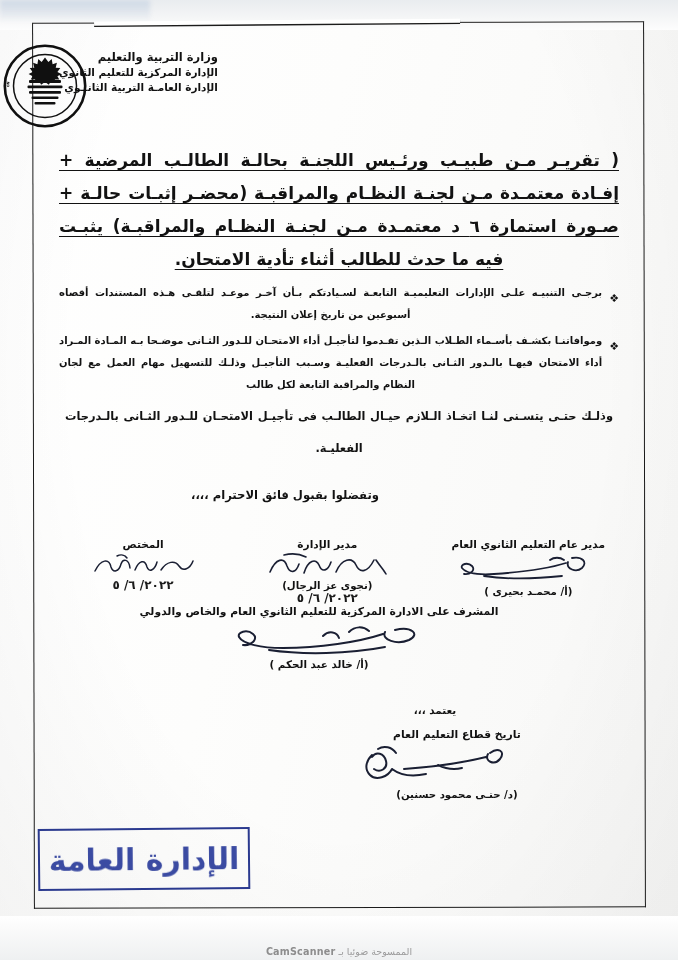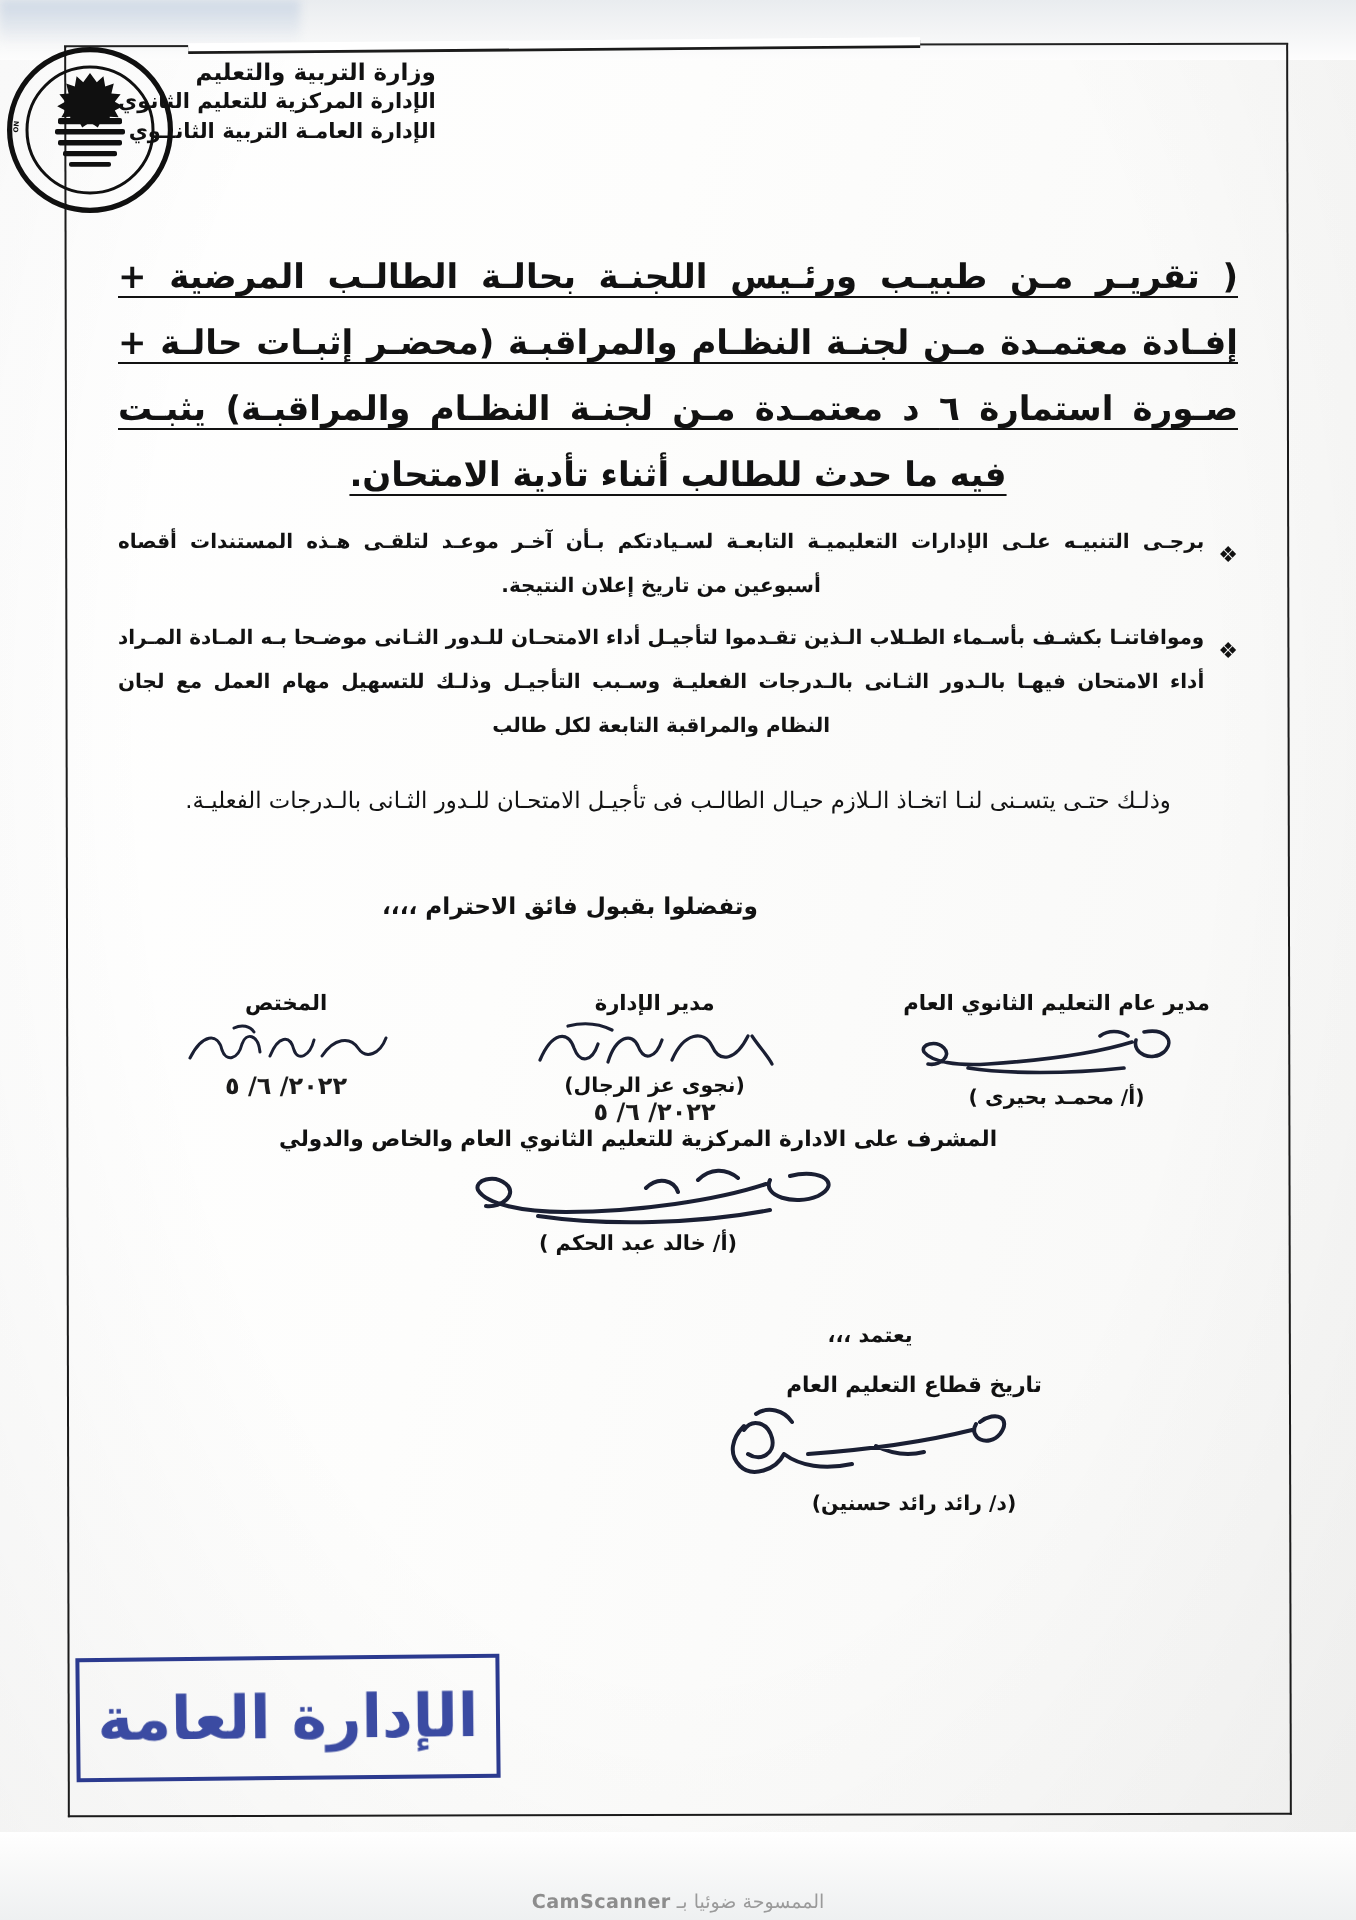--- a/index.html
+++ b/index.html
@@ -72,21 +72,21 @@
     top: -3px; left: 10%;
     width: 60%; height: 4px;
     background: #ffffff;
     box-shadow: 0 1.4px 0 #1b1b1b;
     transform: rotate(-0.35deg);
   }
 
   
   .doc-content {
     position: absolute;
-    top: 5px;
+    top: 26px;
     left: 33px;
     width: 612px;
     height: 886px;
     box-sizing: border-box;
     padding: 14px 26px 14px 26px;
   }
 
   
   .letterhead {
     display: flex;
@@ -157,22 +157,22 @@
     flex: 1 1 auto;
     font-size: 10px;
     font-weight: bold;
     line-height: 22px;
     text-align: justify;
     text-align-last: center;
     letter-spacing: 0.2px;
   }
   .para-plain {
     font-size: 11.4px;
-    font-weight: normal;
-    line-height: 43px;
+    font-weight: bold;
+    line-height: 32px;
     text-align: justify;
     text-align-last: center;
     padding: 0 6px;
     margin: 4px 0 0 0;
   }
   .closing {
     font-size: 11.6px;
     font-weight: bold;
     text-align: center;
     margin: 24px 108px 0 0;
@@ -432,21 +432,21 @@
     <div class="approve-title">تاريخ قطاع التعليم العام</div>
     <svg class="ink" width="230" height="44" viewBox="0 0 230 44">
       <path class="hw" stroke-width="2" d="M148 10 C156 4, 164 8, 158 16 C152 23, 142 18, 146 11
            M144 14 C120 20, 90 24, 62 26
            M30 14 C34 8, 42 10, 44 18 C46 26, 38 30, 32 26
            M30 12 C24 18, 22 26, 28 32 C34 38, 46 34, 50 26
            M50 26 C58 32, 70 34, 84 31
            M36 6 C42 2, 50 4, 54 10
            M96 22 C104 26, 112 27, 120 25"></path>
     </svg>
-    <div class="approve-name">(د/ رائد رائد حسنين)</div>
+    <div class="approve-name">(د/ حتـى محمود حسنين)</div>
   </div>
 
 </div>
 
 <div class="stamp">
   <div class="stamp-ink">الإدارة العامة</div>
 </div>
 
 <div class="scan-footer">
   <span>الممسوحة ضوئيا بـ</span>

